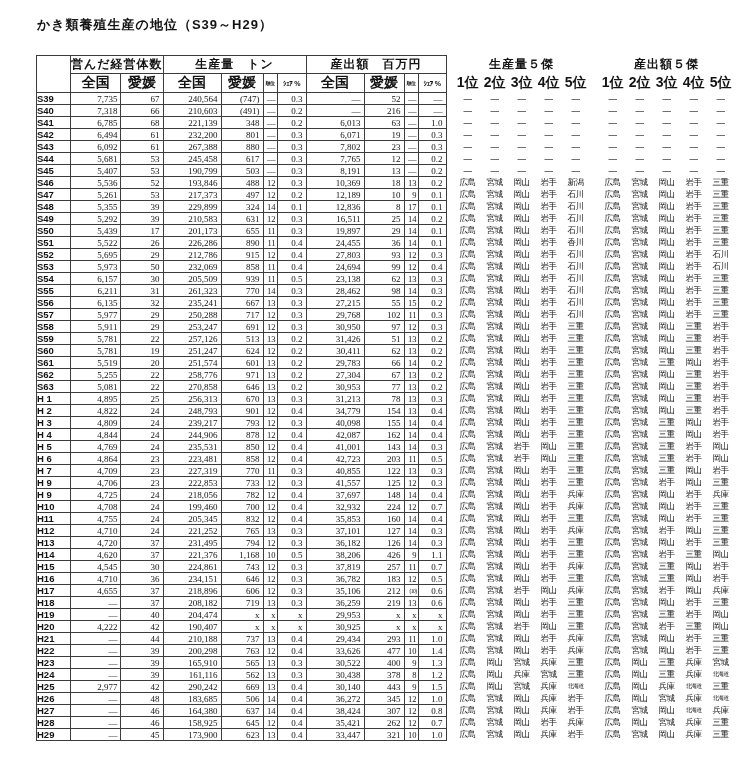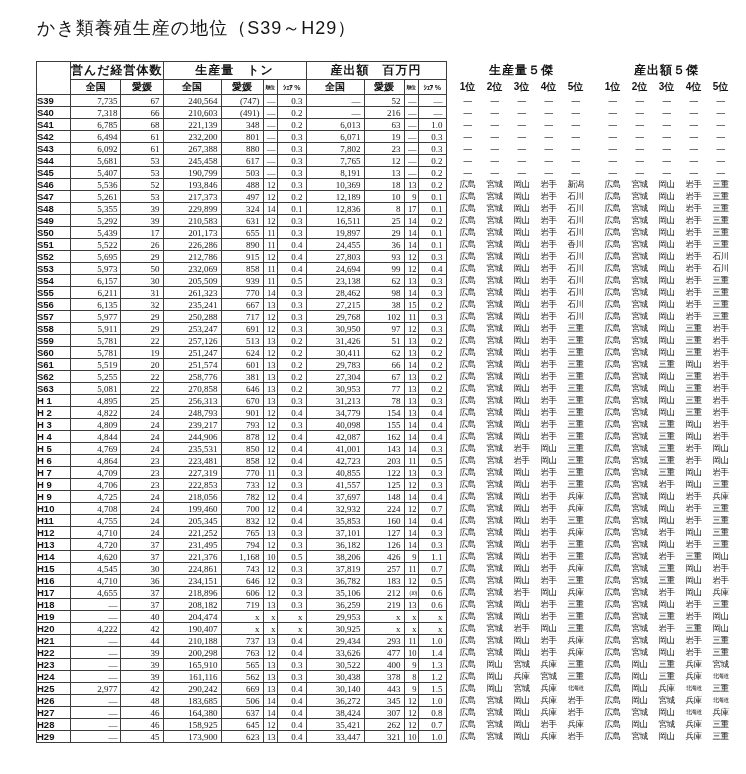--- a/index.html
+++ b/index.html
@@ -2,30 +2,30 @@
 <html><head>
 <meta charset="utf-8">
 <style>
   html,body{margin:0;padding:0;}
   body{
     width:746px;height:774px;background:#ffffff;color:#141414;
     font-family:"Liberation Sans","DejaVu Sans",sans-serif;
     overflow:hidden;
   }
   .title{
-    font-weight:normal;font-size:18px;margin:16px 0 0 37px;letter-spacing:1px;
+    font-weight:bold;font-size:13px;margin:16px 0 0 37px;letter-spacing:1px;
   }
   table{
     border-collapse:collapse;table-layout:fixed;margin:21px 0 0 36px;
   }
   td,th{
     padding:0;overflow:hidden;white-space:nowrap;height:11px;
     font-weight:normal;vertical-align:middle;
   }
-  thead th{font-weight:bold;font-size:10px;text-align:center;height:14px;}
+  thead th{font-weight:bold;font-size:14px;text-align:center;height:14px;}
   .b{border:1px solid #3c3c3c;}
   .nb{border:none;}
   .yr{
     font-weight:bold;font-size:9.5px;text-align:left;
     font-family:"Liberation Sans","DejaVu Sans",sans-serif;
   }
   .num{
     font-family:"Liberation Serif","DejaVu Serif",serif;
     font-size:9px;text-align:right;padding-right:3px;
   }
@@ -535,21 +535,21 @@
       </tr>
       <tr>
         <td class="yr b">S56</td>
         <td class="num b">6,135</td>
         <td class="num b">32</td>
         <td class="num b">235,241</td>
         <td class="num b">667</td>
         <td class="rk b">13</td>
         <td class="num b">0.3</td>
         <td class="num b">27,215</td>
-        <td class="num b">38</td>
+        <td class="num b">55</td>
         <td class="rk b">15</td>
         <td class="num b">0.2</td>
         <td class="nb"></td>
         <td class="pref">広島</td>
         <td class="pref">宮城</td>
         <td class="pref">岡山</td>
         <td class="pref">岩手</td>
         <td class="pref">石川</td>
         <td class="nb"></td>
         <td class="pref">広島</td>
@@ -681,21 +681,21 @@
         <td class="pref">宮城</td>
         <td class="pref">三重</td>
         <td class="pref">岡山</td>
         <td class="pref">岩手</td>
       </tr>
       <tr>
         <td class="yr b">S62</td>
         <td class="num b">5,255</td>
         <td class="num b">22</td>
         <td class="num b">258,776</td>
-        <td class="num b">381</td>
+        <td class="num b">971</td>
         <td class="rk b">13</td>
         <td class="num b">0.2</td>
         <td class="num b">27,304</td>
         <td class="num b">67</td>
         <td class="rk b">13</td>
         <td class="num b">0.2</td>
         <td class="nb"></td>
         <td class="pref">広島</td>
         <td class="pref">宮城</td>
         <td class="pref">岡山</td>

